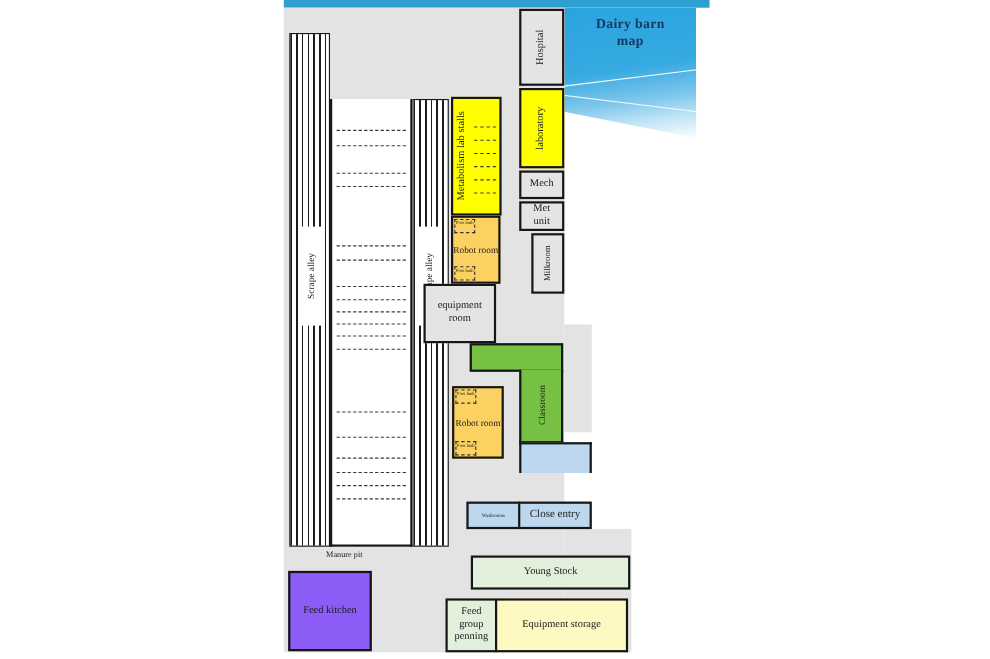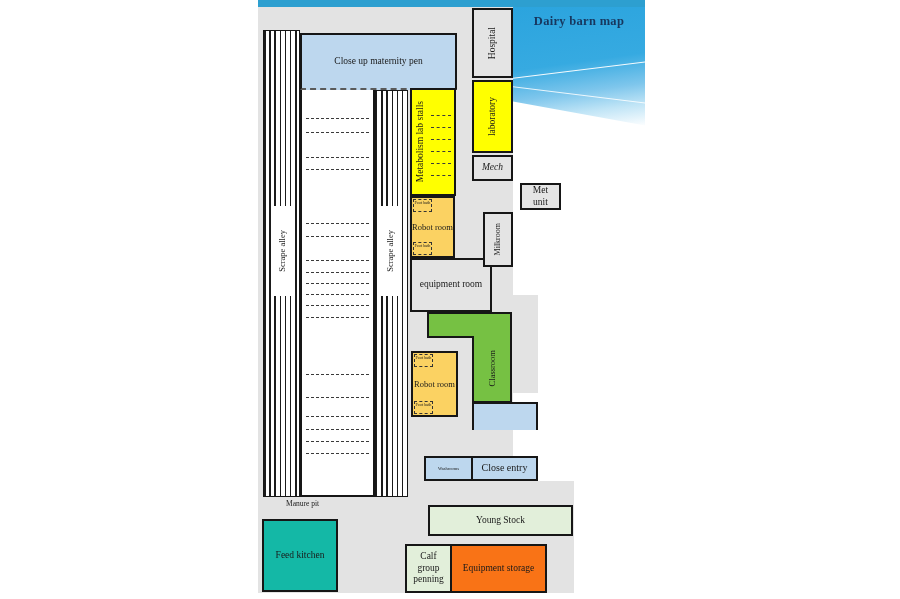--- a/index.html
+++ b/index.html
@@ -7,21 +7,21 @@
          font-family: "Liberation Serif", "DejaVu Serif", serif; color: #1a1a1a; }
   .stage { position: relative; width: 900px; height: 599px; overflow: hidden; background:#fff; }
 
   
   .topbar      { position:absolute; left:258px; top:0;     width:387px; height:7px;  background:#2d9fd0; }
   .bg-main     { position:absolute; left:258px; top:7px;   width:255px; height:586px; background:#e3e3e3; }
   .bg-strip    { position:absolute; left:513px; top:295px; width:25px;  height:98px;  background:#e3e3e3; }
   .bg-bottom   { position:absolute; left:513px; top:481px; width:61px;  height:112px; background:#e3e3e3; }
 
   
-  .grad { position:absolute; left:513px; top:7px; width:132px; height:150px; overflow:hidden; }
+  .grad { position:absolute; left:513px; top:7px; width:120px; height:150px; overflow:hidden; }
   .grad .sky { position:absolute; inset:0;
     background: linear-gradient(172deg, #2ba4de 0%, #36aae1 38%, #7ec6ec 56%, #bfe4f6 68%, #ffffff 82%);
     clip-path: polygon(0 0, 100% 0, 100% 79%, 0 63%); }
   .grad .wline1 { position:absolute; left:-14px; top:62px; width:170px; height:1px; background:rgba(255,255,255,.95); transform:rotate(-7deg); }
   .grad .wline2 { position:absolute; left:-14px; top:88px; width:170px; height:1px; background:rgba(255,255,255,.85); transform:rotate(7deg); }
   .map-title { position:absolute; left:0; right:0; top:7px; text-align:center;
     font-size:12.5px; font-weight:bold; color:#17375e; line-height:1.25;
     padding:0 18px; letter-spacing:.3px; }
 
   
@@ -50,49 +50,49 @@
                 justify-content:flex-start; padding-left:3px; }
   .metabolism .mdash { position:absolute; right:3px; width:20px; height:0; border-top:1.4px dashed #3a3a3a; }
 
   .robot { background:#fbd262; font-size:8.5px; flex-direction:column; }
   .robot1 { left:410px; top:196px; width:45px; height:62px; }
   .robot2 { left:411px; top:351px; width:47px; height:66px; }
   .footbath { position:absolute; left:1px; width:19px; height:13px; border:1px dashed #333;
               font-size:4.2px; line-height:1.15; text-align:center; overflow:hidden; padding-top:1px; }
   .footbath.top { top:1px; } .footbath.bot { bottom:1px; }
 
-  .equip-room { left:410px; top:258px; width:82px; height:54px; background:#e4e4e4; padding:0 2px; }
+  .equip-room { left:385px; top:258px; width:66px; height:54px; background:#e4e4e4; padding:0 2px; }
 
   .hospital   { left:472px; top:8px;   width:41px; height:70px; background:#e4e4e4; }
   .laboratory { left:472px; top:80px;  width:41px; height:73px; background:#ffff00; }
-  .mech       { left:472px; top:155px; width:41px; height:26px; background:#e4e4e4;font-style:italic; }
-  .met-unit   { left:472px; top:183px; width:41px; height:27px; background:#e4e4e4; padding:0 6px;margin-left:48px; }
+  .mech       { left:472px; top:155px; width:41px; height:26px; background:#e4e4e4; }
+  .met-unit   { left:472px; top:183px; width:41px; height:27px; background:#e4e4e4; padding:0 6px; }
   .milkroom   { left:483px; top:212px; width:30px; height:55px; background:#e4e4e4; font-size:8px; }
 
   .class-a { left:427px; top:312px; width:85px; height:26px; background:#76c143; }
   .class-b { left:472px; top:336px; width:40px; height:67px; background:#76c143; border-top:none; z-index:2; font-size:8.5px; }
 
   .office { left:537px; top:295px; width:108px; height:98px; background:#bdd7ee;
             flex-direction:column; justify-content:flex-start; }
   .office .staff { font-size:5px; padding-top:2px; letter-spacing:.2px; }
   .office .oname { font-size:11px; font-weight:bold; margin-top:26px; letter-spacing:.5px; }
 
   .visitor-upper { left:472px; top:402px; width:66px; height:28px; background:#bdd7ee; border-bottom:none; z-index:3; }
   .visitor-main  { left:424px; top:426px; width:114px; height:32px; background:#bdd7ee; z-index:2; padding:0 4px; }
   .washrooms   { left:424px; top:456px; width:49px; height:25px; background:#bdd7ee; font-size:4.5px; z-index:2; }
   .public-entry{ left:471px; top:456px; width:67px; height:25px; background:#bdd7ee; font-size:10px; z-index:2; }
 
-  .manure { position:absolute; left:286px; top:499px; width:54px; text-align:left;
+  .manure { position:absolute; left:286px; top:499px; width:54px; text-align:center;
             font-size:7.5px; line-height:1.2; }
 
   .young-stock   { left:428px; top:505px; width:145px; height:31px; background:#e2efda; }
-  .feed-kitchen  { left:262px; top:519px; width:76px;  height:73px; background:#14b8a6; }
+  .feed-kitchen  { left:262px; top:519px; width:76px;  height:73px; background:#8b5cf6; }
   .calf-penning  { left:336px; top:544px; width:71px;  height:49px; background:#e2efda; }
   .calf-group    { left:405px; top:544px; width:47px;  height:49px; background:#e2efda; padding:0 2px; }
-  .equip-storage { left:450px; top:544px; width:97px; height:49px; background:#f97316; }
+  .equip-storage { left:450px; top:544px; width:121px; height:49px; background:#fef9c3; }
 </style>
 </head>
 <body>
 
 <div class="stage">
 
   <div class="topbar"></div>
   <div class="bg-main"></div>
   <div class="bg-strip"></div>
   <div class="bg-bottom"></div>
@@ -106,23 +106,20 @@
 
   <div class="stripes stripes-left"></div>
   <div class="stripes stripes-right"></div>
   <div class="alley-label l">
     <span class="vtext">Scrape alley</span>
   </div>
   <div class="alley-label r">
     <span class="vtext">Scrape alley</span>
   </div>
 
-  <div class="room maternity">
-    <span>Close up maternity pen</span>
-  </div>
 
   <div class="stalls">
     <div class="dash" style="top:28px"></div>
     <div class="dash" style="top:42px"></div>
     <div class="dash" style="top:67px"></div>
     <div class="dash" style="top:79px"></div>
     <div class="dash" style="top:133px"></div>
     <div class="dash" style="top:146px"></div>
     <div class="dash" style="top:170px"></div>
     <div class="dash" style="top:182px"></div>
@@ -196,19 +193,19 @@
 
   <div class="manure">Manure pit</div>
 
   <div class="room young-stock">
     <span>Young Stock</span>
   </div>
   <div class="room feed-kitchen">
     <span>Feed kitchen</span>
   </div>
   <div class="room calf-group">
-    <span>Calf group penning</span>
+    <span>Feed group penning</span>
   </div>
   <div class="room equip-storage">
     <span>Equipment storage</span>
   </div>
 
 </div>
 
 </body></html>

